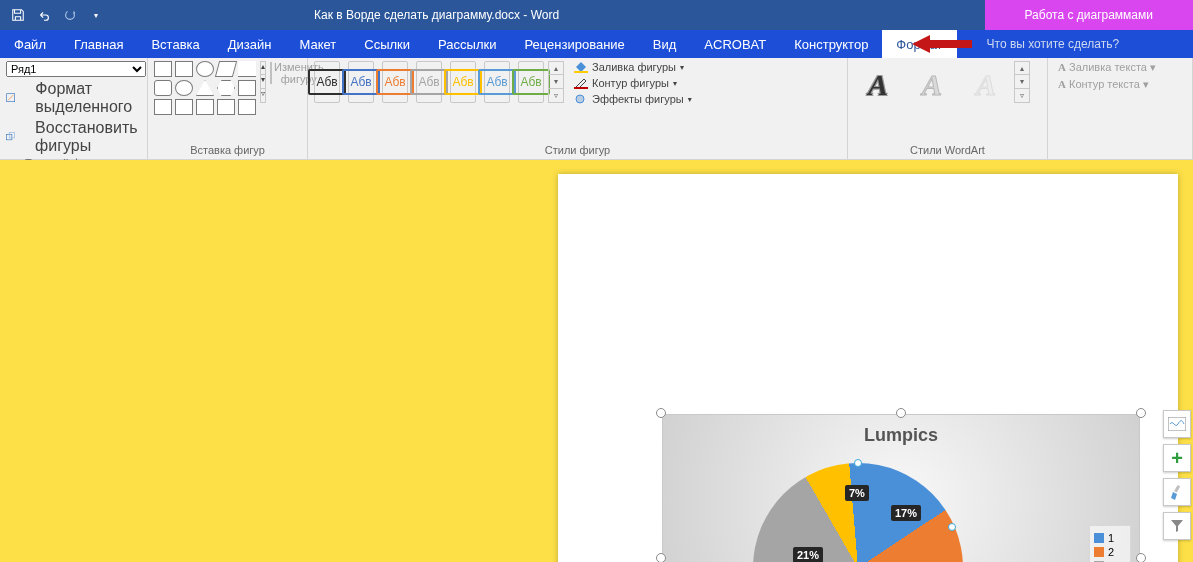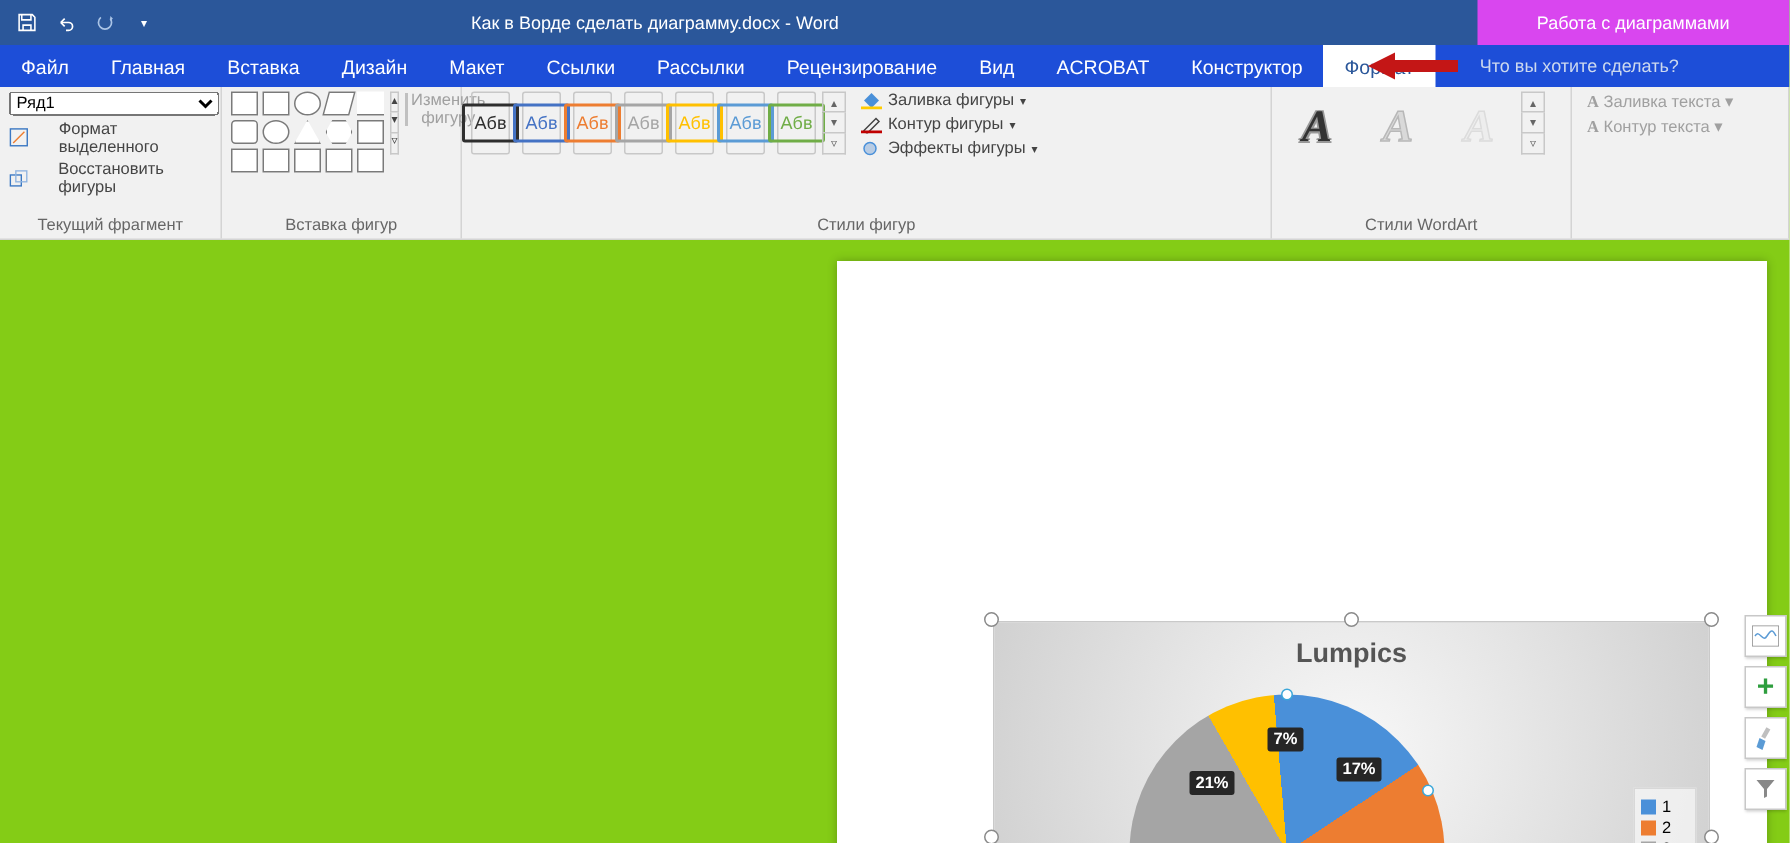--- a/index.html
+++ b/index.html
@@ -25,21 +25,21 @@
   
   .ribbon { height: 102px; background:#f1f1f1; border-bottom:1px solid #d4d4d4; display:flex; font-size:11px; color:#444; }
   .grp { border-right:1px solid #d4d4d4; display:flex; flex-direction:column; padding:3px 6px 0 6px; }
   .grp-body { flex:1; display:flex; align-items:flex-start; gap:4px; }
   .grp-label { text-align:center; font-size:11px; color:#666; padding:2px 0 3px 0; position:relative; }
 
   
   .g1 { width:148px; }
   .g1 .col { display:flex; flex-direction:column; gap:3px; width:100%; }
   .g1 select { width:140px; font-size:11px; }
-  .g1 .row { display:flex; align-items:center; gap:20px; font-size:11px; }
+  .g1 .row { display:flex; align-items:center; gap:20px; font-size:16px; }
   .g1 .icon { width:14px; height:14px; display:inline-flex; align-items:center; justify-content:center; }
 
   
   .g2 { width:160px; }
   .shape-grid { display:grid; grid-template-columns:repeat(5,18px); grid-auto-rows:16px; gap:3px; }
   .shape-grid div { border:1px solid #7a7a7a; background:#fff; }
   .edit-shape { width:52px; text-align:center; color:#a0a0a0; font-size:11px; display:flex; flex-direction:row; align-items:center; gap:2px; }
   .edit-shape .hex { width:26px; height:22px; border:1px solid #c0c0c0; transform:rotate(0deg); }
 
   
@@ -57,21 +57,21 @@
   
   .g4 { width:200px; }
   .wa-gal { display:flex; gap:6px; align-items:center; }
   .wa-item { width:48px; height:48px; display:flex; align-items:center; justify-content:center; font-size:30px; font-weight:bold; font-style:italic; font-family: Georgia, serif; }
   .wa1 { color:#333; text-shadow: -1px -1px 0 #999, 1px -1px 0 #999, -1px 1px 0 #999, 1px 1px 0 #999; }
   .wa2 { color:#d9d9d9; -webkit-text-stroke:1px #b8b8b8; }
   .wa3 { color:#ededed; -webkit-text-stroke:1px #dcdcdc; }
   .text-opts { display:flex; flex-direction:column; gap:4px; margin-left:4px; font-size:11px; color:#a0a0a0; }
 
   
-  .docarea { position:absolute; top:160px; left:0; right:0; bottom:0; background:#84cc16; }
+  .docarea { position:absolute; top:160px; left:0; right:0; bottom:0; background:#fde047; }
   .page { position:absolute; left:558px; top:14px; width:620px; height:420px; background:#fff; box-shadow:0 0 6px rgba(0,0,0,.25); }
 
   
   .chart-sel { position:absolute; left:656px; top:248px; width:490px; height:300px; }
   .chart-obj { position:absolute; left:6px; top:6px; right:6px; bottom:6px; background:radial-gradient(circle at 50% 30%,#f8f8f8, #c8c8c8); border:1px solid #c9c9c9; }
   .handle { position:absolute; width:10px; height:10px; border:1px solid #8a8a8a; background:#fff; border-radius:50%; }
   .h-tl{top:0;left:0}.h-tr{top:0;right:0}
   .h-t{top:0;left:calc(50% - 5px)}
   .h-l{left:0;top:calc(50% - 5px)}.h-r{right:0;top:calc(50% - 5px)}
 
@@ -294,21 +294,21 @@
     <div class="chart-obj">
       <div class="chart-title">Lumpics</div>
       <div class="pie-wrap">
         <div class="pie" id="pie" style="background: conic-gradient(from -30deg, rgb(255, 192, 0) 0%, rgb(255, 192, 0) 7%, rgb(74, 144, 217) 7%, rgb(74, 144, 217) 24%, rgb(237, 125, 49) 24%, rgb(237, 125, 49) 79%, rgb(165, 165, 165) 79%, rgb(165, 165, 165) 100%);"></div>
 
         <div class="pt" style="left:101px;top:-4px"></div>
         <div class="pt" style="left:195px;top:60px"></div>
 
         <div class="pct" style="left:138px;top:42px">17%</div>
 
-        <div class="pct" style="left:40px;top:51px">21%</div>
+        <div class="pct" style="left:40px;top:84px">21%</div>
         <div class="pct" style="left:92px;top:22px">7%</div>
       </div>
       <div class="legend" id="legend">
           <div class="li">
             <span class="sw" style="background: rgb(74, 144, 217);"></span>
             <span>1</span>
           </div>
           <div class="li">
             <span class="sw" style="background: rgb(237, 125, 49);"></span>
             <span>2</span>

